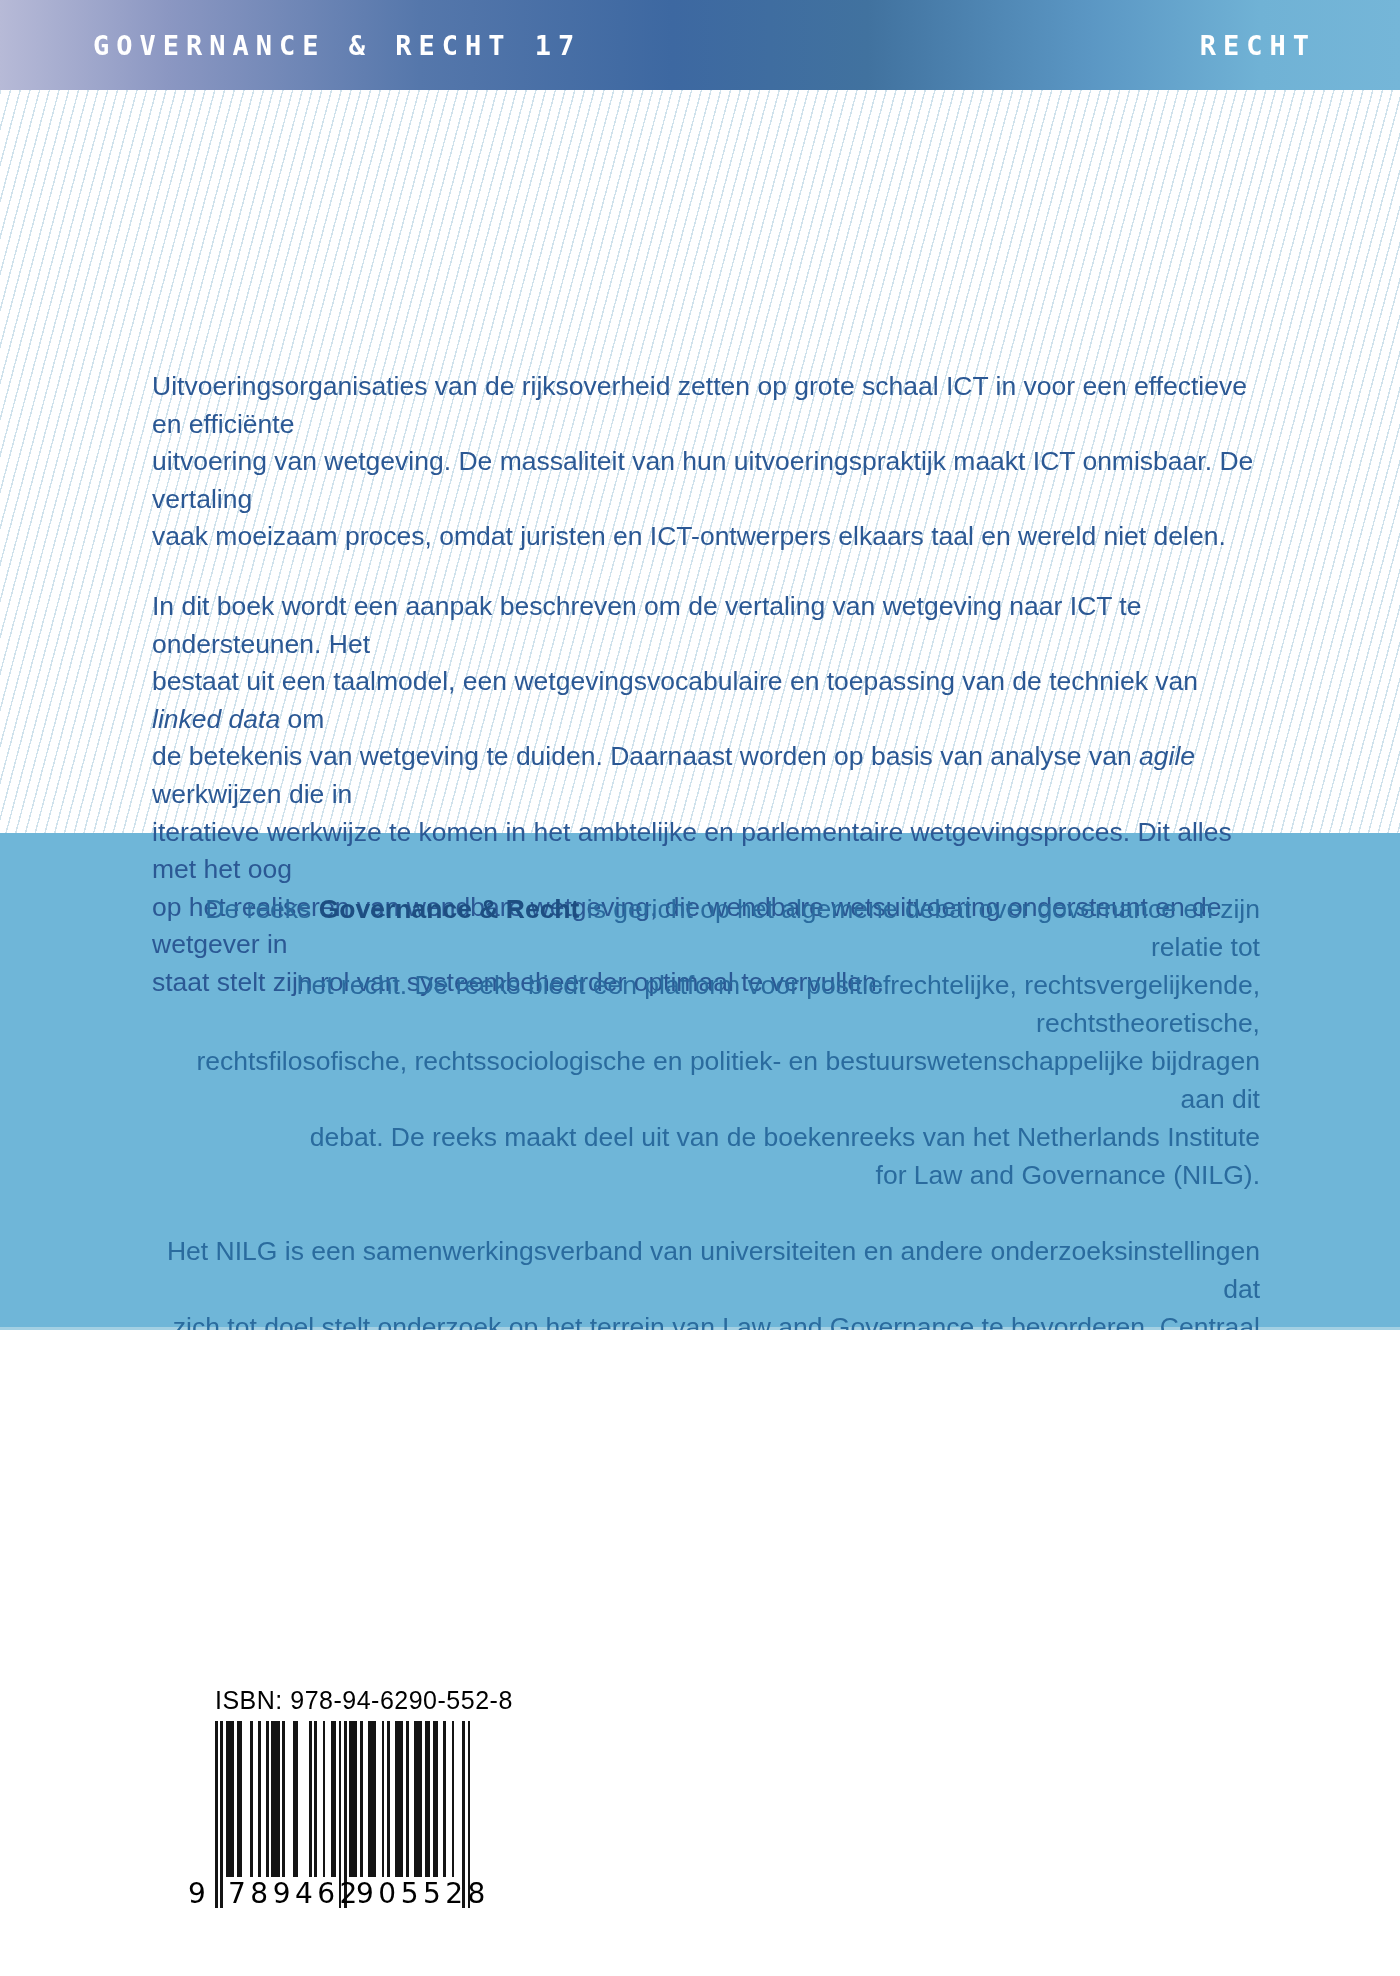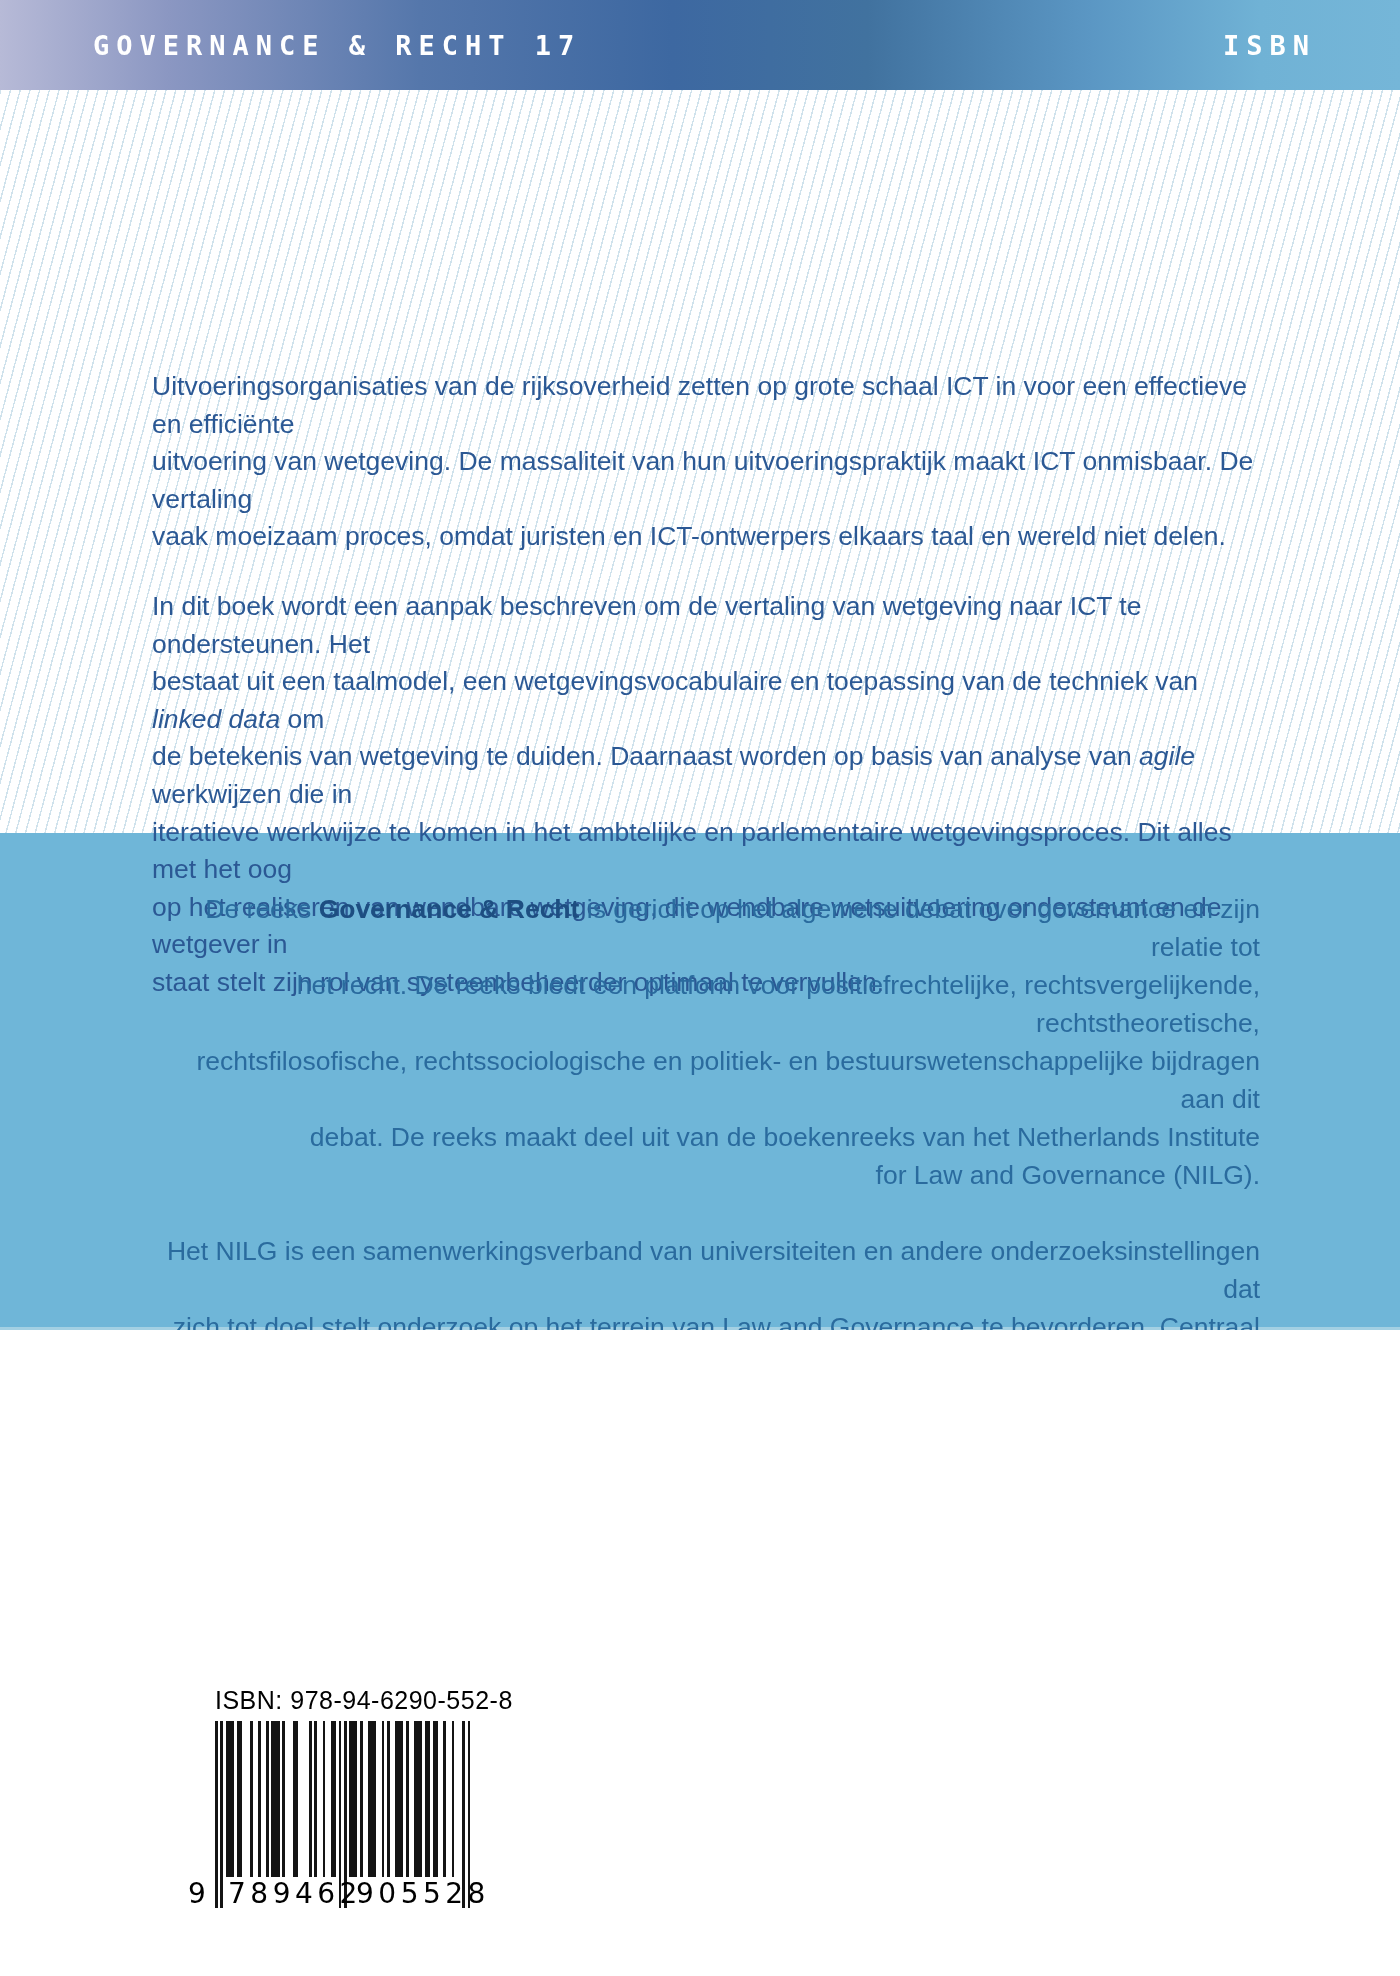--- a/index.html
+++ b/index.html
@@ -74,21 +74,21 @@
   .bd.grp1{left:13px; letter-spacing:4.5px;}
   .bd.grp2{left:141px; letter-spacing:4.5px;}
 </style>
 </head>
 <body>
 
 <div class="page">
 
   <header class="topbar">
     <span>GOVERNANCE &amp; RECHT 17</span>
-    <span>ISBN</span>
+    <span>RECHT</span>
   </header>
 
   <section class="striped">
     <div class="textcol">
       <div class="para">
           <div class="tl"><span>Uitvoeringsorganisaties van de rijksoverheid zetten op grote schaal ICT in voor een effectieve en efficiënte</span></div>
           <div class="tl"><span>uitvoering van wetgeving. De massaliteit van hun uitvoeringspraktijk maakt ICT onmisbaar. De vertaling</span></div>
           <div class="tl"><span>vaak moeizaam proces, omdat juristen en ICT-ontwerpers elkaars taal en wereld niet delen.</span></div>
         </div>
       <div class="para">

